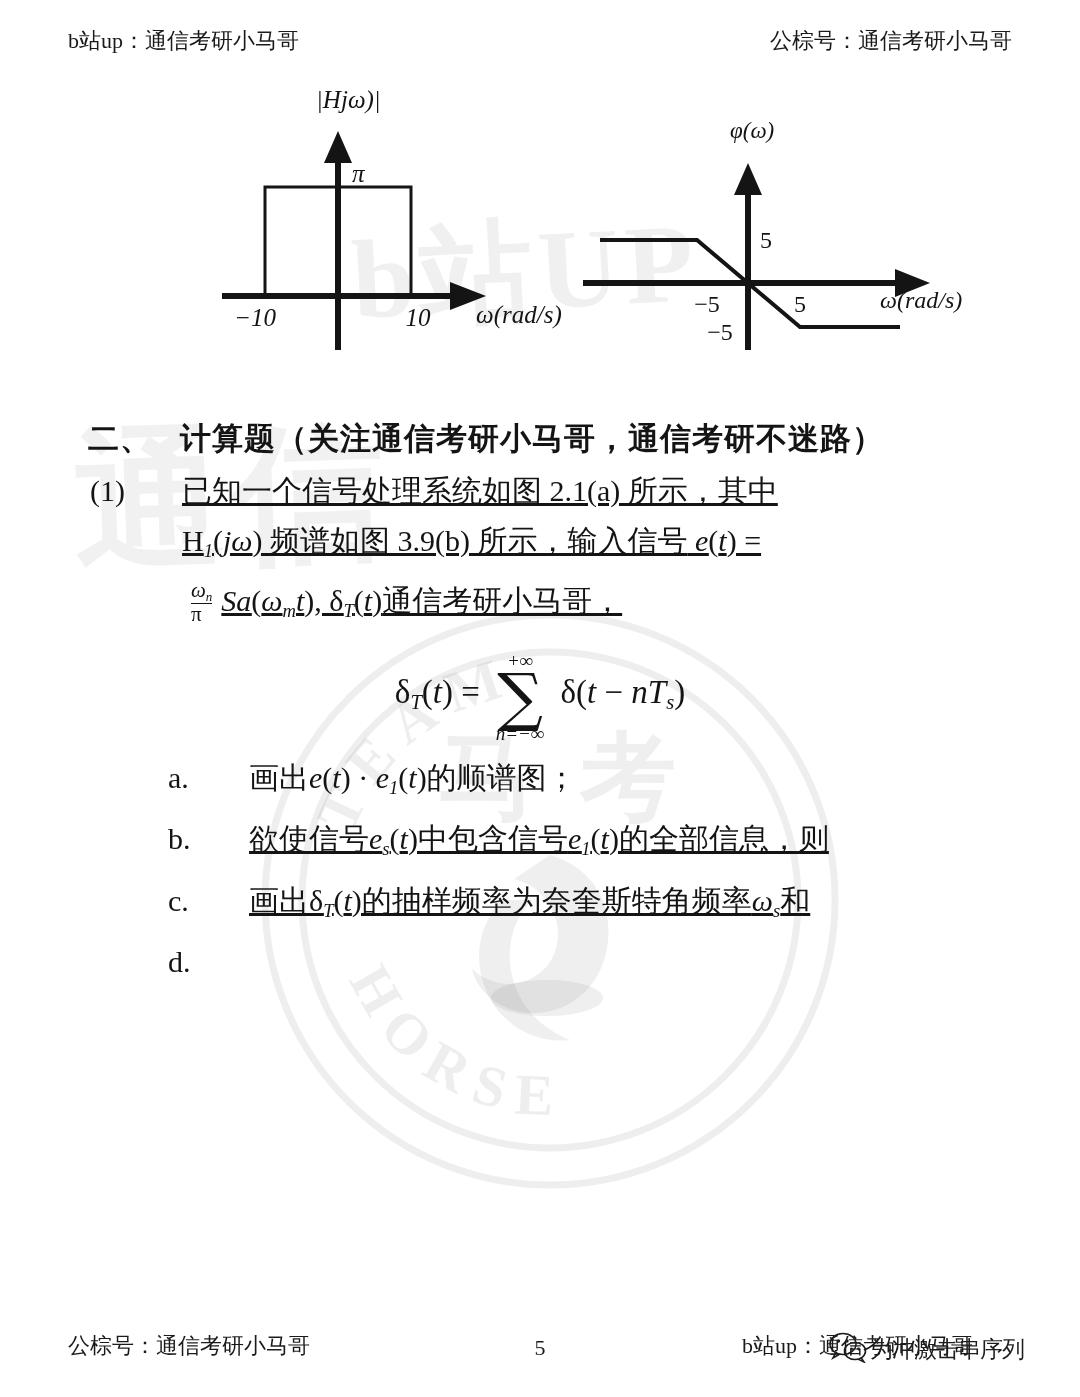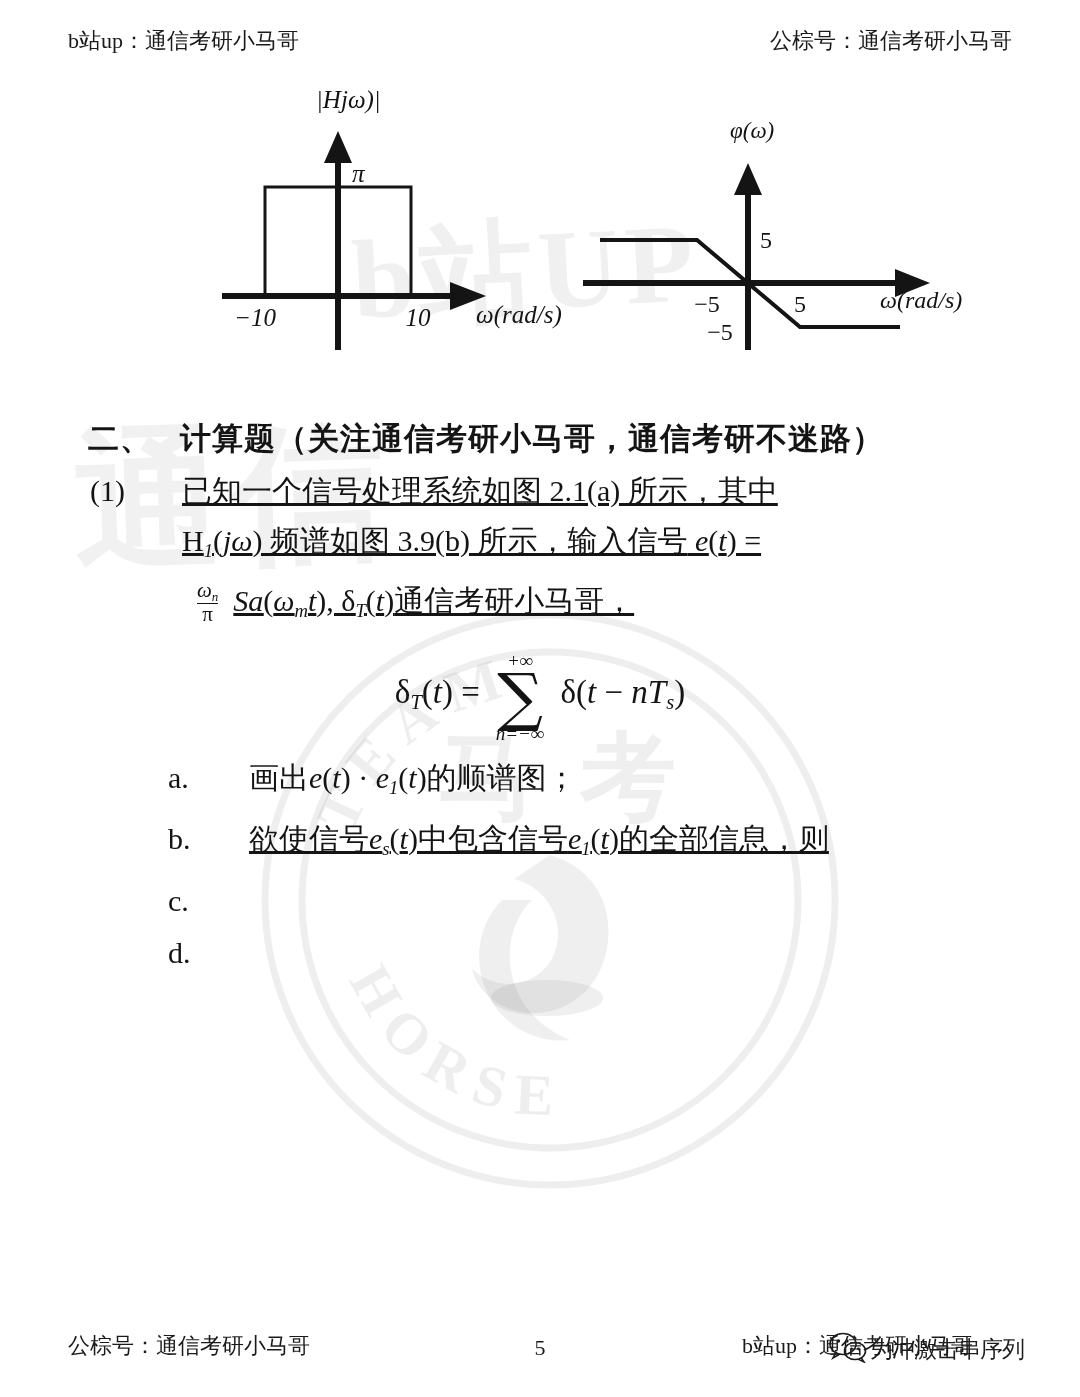--- a/index.html
+++ b/index.html
@@ -165,24 +165,24 @@
   }
   .subitem .scontent { flex: 1 1 auto; margin-left: 11px; }
 
   
   i.v { font-style: italic; font-family: "Liberation Serif", serif; }
   .sub { font-size: 0.62em; vertical-align: -0.30em; font-style: italic; }
 
   .frac {
     display: inline-block;
     vertical-align: -0.52em;
-    text-align: center;
+    text-align: left;
     font-size: 0.70em;
     line-height: 1.02;
-    margin: 0 15px;
+    margin: 0 9px;
   }
   .frac .nu { display: block; }
   .frac .de { display: block; border-top: 1.6px solid #141414; }
 
   
   .display-eq {
     text-align: center;
     margin: 14px 0 10px 0;
     font-size: 33px;
     position: relative;
@@ -316,20 +316,21 @@
   <div class="subitem">
     <span class="slabel">b.</span>
     <span class="scontent">
       <div class="para">欲使信号<i class="v">e<span class="sub">s</span></i>(<i class="v">t</i>)中包含信号<i class="v">e</i><span class="sub">1</span>(<i class="v">t</i>)的全部信息，则</div>
     </span>
   </div>
 
   <div class="subitem">
     <span class="slabel">c.</span>
     <span class="scontent">
+      <div class="para">画出δ<span class="sub">T</span>(<i class="v">t</i>)的抽样频率为奈奎斯特角频率<i class="v">ω<span class="sub">s</span></i>和</div>
     </span>
   </div>
 
   <div class="subitem">
     <span class="slabel">d.</span>
   </div>
 
 </div>
 
 <div class="runfoot left">公棕号：通信考研小马哥</div>

